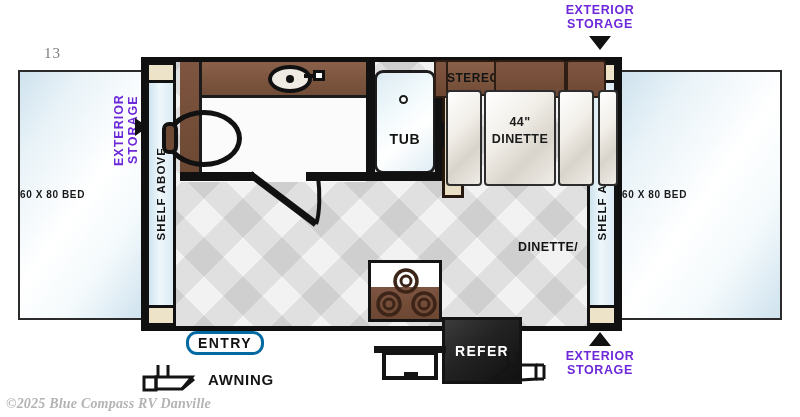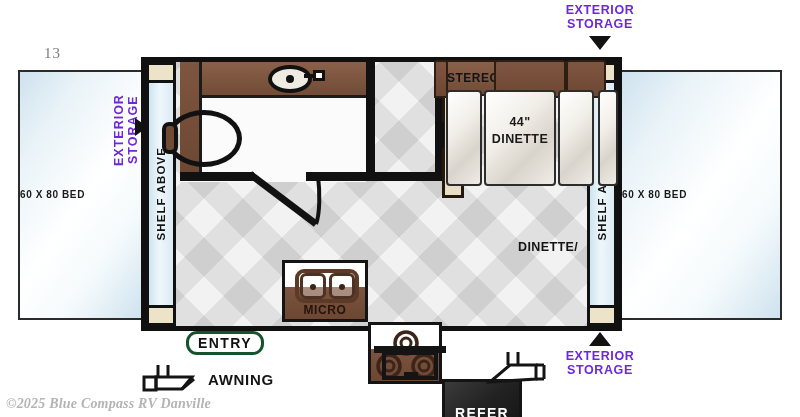--- a/index.html
+++ b/index.html
@@ -89,21 +89,21 @@
   
   .tri-right{width:0;height:0;border-top:9px solid transparent;border-bottom:9px solid transparent;border-left:13px solid #111;}
   .tri-down{width:0;height:0;border-left:11px solid transparent;border-right:11px solid transparent;border-top:14px solid #111;}
   .tri-up{width:0;height:0;border-left:11px solid transparent;border-right:11px solid transparent;border-bottom:14px solid #111;}
 
   .ext-lbl{font-size:12.5px;font-weight:bold;color:#6d28d9;letter-spacing:.6px;line-height:1.1;text-align:center;}
   .ext-lbl.vertical{writing-mode:vertical-rl;transform:rotate(180deg);letter-spacing:1px;}
 
   
   #entry-pill{
-    border:3px solid #14532d;border-radius:11px;background:#fff;
+    border:3px solid #0369a1;border-radius:11px;background:#fff;
     display:flex;align-items:center;justify-content:center;
     font-size:14px;font-weight:bold;letter-spacing:1.4px;color:#111;
   }
 
   
   .legend-text{font-size:15px;font-weight:bold;letter-spacing:.7px;color:#141414;}
 
   
   #footer{
     left:6px;top:396px;font-family:"Liberation Serif",serif;
@@ -173,20 +173,24 @@
     <div class="abs" style="left:16px;top:60px;width:16px;height:32px;border:4px solid #111;border-radius:7px;background:#6f4a35;"></div>
 
     <div class="abs" style="left:34px;top:110px;width:74px;height:9px;background:#111;"></div>
     <div class="abs" style="left:160px;top:110px;width:62px;height:9px;background:#111;"></div>
 
     <svg class="abs" style="left:100px;top:108px;width:78px;height:62px;overflow:visible;">
       <line x1="4" y1="4" x2="70" y2="54" stroke="#111" stroke-width="7"></line>
       <path d="M70 54 C 74 44, 74 22, 72 6" stroke="#111" stroke-width="4" fill="none"></path>
     </svg>
 
+    <div class="abs tub-box" style="left:228px;top:8px;width:62px;height:104px;">
+      <div class="abs" style="left:22px;top:22px;width:9px;height:9px;border:2.5px solid #1b1b1b;border-radius:50%;background:#fff;"></div>
+      <div class="abs small-lbl" style="left:0;right:0;top:58px;text-align:center;font-size:14px;">TUB</div>
+    </div>
 
     <div class="abs" style="left:220px;top:0px;width:9px;height:119px;background:#111;"></div>
     <div class="abs" style="left:289px;top:0px;width:9px;height:119px;background:#111;"></div>
     <div class="abs" style="left:220px;top:110px;width:78px;height:9px;background:#111;"></div>
 
     <div class="abs" style="left:296px;top:6px;width:22px;height:130px;background:#e8dfc4;border:3px solid #26180f;display:flex;align-items:center;justify-content:center;">
       <span class="vert up" style="font-size:10.5px;font-weight:bold;letter-spacing:.8px;color:#141414;">ENT. CENTER</span>
     </div>
     <div class="abs" style="left:290px;top:60px;width:8px;height:26px;background:#111;border-radius:2px;"></div>
 
@@ -199,28 +203,20 @@
     <div class="abs back-cush" style="left:288px;top:-2px;width:14px;height:38px;"></div>
 
     <div class="abs seat-cush" style="left:300px;top:28px;width:36px;height:96px;"></div>
     <div class="abs seat-cush" style="left:338px;top:28px;width:72px;height:96px;">
       <div class="abs lbl" style="left:0;right:0;top:22px;font-size:12.5px;line-height:1.35;">44"
 DINETTE</div>
     </div>
     <div class="abs seat-cush" style="left:412px;top:28px;width:36px;height:96px;"></div>
     <div class="abs seat-cush" style="left:452px;top:28px;width:20px;height:96px;"></div>
 
-    <div class="abs unit unit-wood" style="left:136px;top:198px;width:86px;height:62px;">
-      <div class="abs" style="left:10px;top:6px;width:64px;height:34px;border:4px solid #5b3a28;border-radius:9px;"></div>
-      <div class="abs" style="left:15px;top:10px;width:26px;height:26px;border:3px solid #4d3122;border-radius:6px;background:rgba(255,255,255,.35);"></div>
-      <div class="abs" style="left:44px;top:10px;width:26px;height:26px;border:3px solid #4d3122;border-radius:6px;background:rgba(255,255,255,.35);"></div>
-      <div class="abs" style="left:25px;top:21px;width:6px;height:6px;border-radius:50%;background:#3a2418;"></div>
-      <div class="abs" style="left:54px;top:21px;width:6px;height:6px;border-radius:50%;background:#3a2418;"></div>
-      <div class="abs" style="left:0;right:0;bottom:2px;text-align:center;font-size:12px;font-weight:bold;color:#241409;letter-spacing:.6px;">MICRO</div>
-    </div>
 
     <div class="abs unit unit-wood" style="left:222px;top:198px;width:74px;height:62px;">
       <svg class="abs" style="left:22px;top:5px;width:26px;height:26px;">
         <circle cx="13" cy="13" r="11" fill="none" stroke="#3c2518" stroke-width="3.5"></circle>
         <circle cx="13" cy="13" r="5" fill="none" stroke="#3c2518" stroke-width="3"></circle>
       </svg>
       <svg class="abs" style="left:5px;top:28px;width:26px;height:26px;">
         <circle cx="13" cy="13" r="11" fill="none" stroke="#3c2518" stroke-width="3.5"></circle>
         <circle cx="13" cy="13" r="5" fill="none" stroke="#3c2518" stroke-width="3"></circle>
       </svg>

